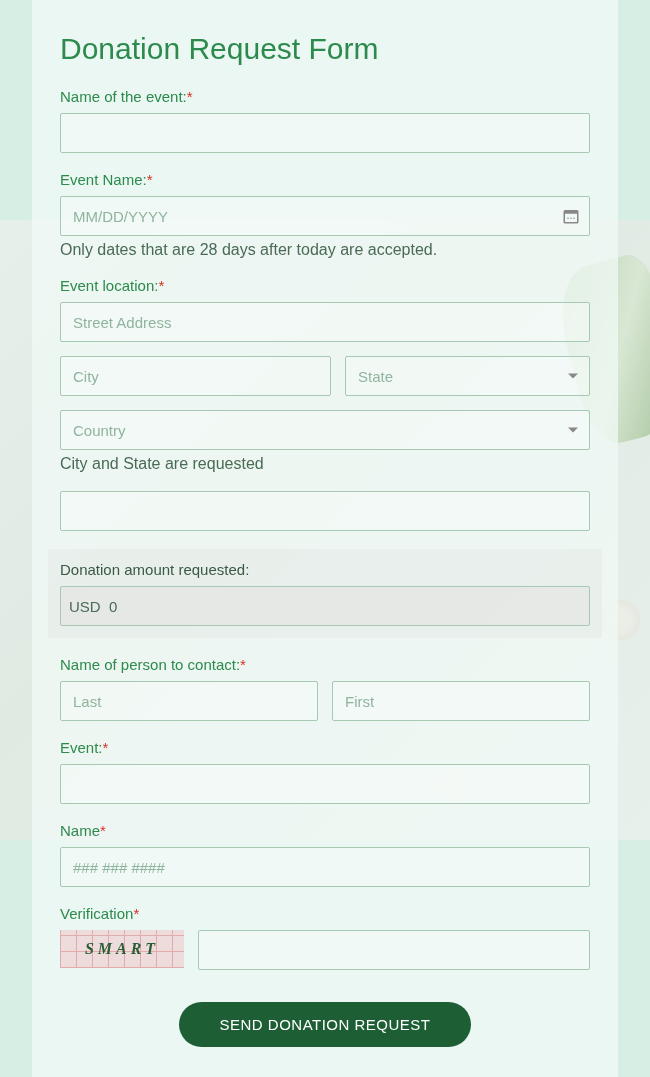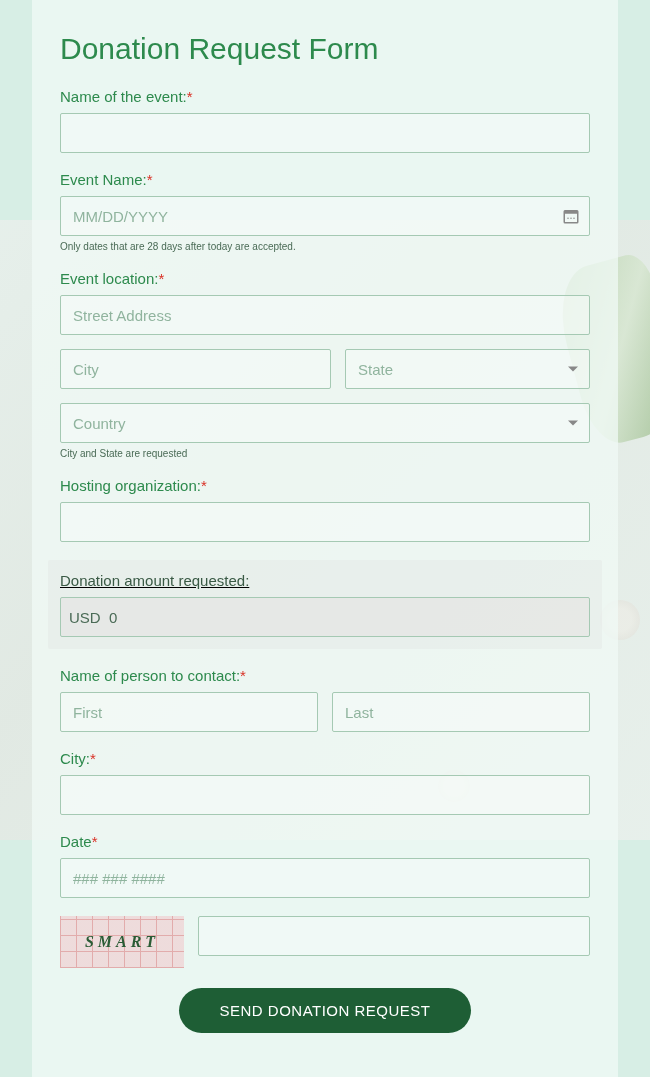--- a/index.html
+++ b/index.html
@@ -66,21 +66,21 @@
     border: 1px solid #a5c9b3;
     background: rgba(255,255,255,0.3);
     padding: 10px 12px;
     font-size: 15px;
     color: #737373;
     border-radius: 2px;
     height: 40px;
   }
   .input::placeholder { color: #7fa88f; opacity: 0.85; }
   .helper {
-    font-size: 10px;
+    font-size: 16px;
     color: #4a6b56;
     margin-top: 5px;
   }
   .row2 {
     display: flex;
     gap: 14px;
   }
   .row2 > * { flex: 1; }
   .date-wrap { position: relative; }
   .calendar-icon {
@@ -102,35 +102,34 @@
     border-left: 5px solid transparent;
     border-right: 5px solid transparent;
     border-top: 5px solid #888;
     pointer-events: none;
   }
   .amount-block {
     background: rgba(220,220,220,0.25);
     padding: 12px;
     margin: 0 -12px 18px -12px;
     border-radius: 2px;
-    text-decoration: underline;
   }
   .amount-input {
     background: rgba(230,230,228,0.7);
     color: #4a6b56;
     padding-left: 8px;
   }
   .captcha-row {
     display: flex;
     gap: 14px;
     align-items: stretch;
   }
   .captcha-img {
     width: 124px;
-    height: 52px;
+    height: 38px;
     background: linear-gradient(0deg, rgba(231,207,207,0.5) 0%, rgba(231,207,207,0.5) 100%),
                 repeating-linear-gradient(90deg, #d88 0 1px, transparent 1px 16px),
                 repeating-linear-gradient(0deg, #d88 0 1px, transparent 1px 16px),
                 #f5e8e8;
     display: flex;
     align-items: center;
     justify-content: center;
     font-family: Georgia, serif;
     font-weight: bold;
     font-size: 16px;
@@ -142,20 +141,21 @@
   .submit-wrap { text-align: center; margin-top: 20px; }
   .submit-btn {
     background: #1e5e35;
     color: #fff;
     border: none;
     border-radius: 24px;
     padding: 14px 40px;
     font-size: 15px;
     letter-spacing: 0.5px;
     cursor: pointer;
+    margin-top: 12px;
   }
   .addr-group .row2 { margin-top: 14px; }
 </style>
 </head>
 <body>
 
 <div class="bg-image"></div>
 <div class="bg-money"></div>
 <div class="bg-coin" style="right:10px; top:600px;"></div>
 <div class="bg-coin" style="right:180px; top:770px; width:32px;height:32px;"></div>
@@ -197,50 +197,50 @@
     <div class="row2">
       <div class="select-wrap">
         <input class="input" type="text" placeholder="Country" style="">
         <div class="chevron"></div>
       </div>
     </div>
     <div class="helper">City and State are requested</div>
   </div>
 
   <div class="field">
-    <label class="field-label"><span>Hosting organization:</span><span class="req">*</span></label>
     <input class="input" type="text" style="">
   </div>
 
   <div class="amount-block">
     <label class="field-label" style="color:#3a5a45">Donation amount requested:</label>
     <div style="position:relative">
       <input class="input amount-input" type="text" value="USD  0" id="amount-input" style="">
     </div>
   </div>
 
   <div class="field">
     <label class="field-label"><span>Name of person to contact:</span><span class="req">*</span></label>
     <div class="row2">
+      <input class="input" type="text" placeholder="Last" style="">
       <input class="input" type="text" placeholder="First" style="">
-      <input class="input" type="text" placeholder="Last" style="">
-    </div>
-  </div>
-
-  <div class="field">
-    <label class="field-label"><span>City:</span><span class="req">*</span></label>
+    </div>
+  </div>
+
+  <div class="field">
+    <label class="field-label"><span>Event:</span><span class="req">*</span></label>
     <input class="input" type="text" style="">
   </div>
 
   <div class="field">
-    <label class="field-label"><span>Date</span><span class="req">*</span></label>
+    <label class="field-label"><span>Name</span><span class="req">*</span></label>
     <input class="input" type="text" placeholder="### ### ####" style="">
   </div>
 
   <div class="field">
+    <label class="field-label"><span>Verification</span><span class="req">*</span></label>
     <div class="captcha-row">
       <div class="captcha-img">SMART</div>
       <input class="input" type="text" style="">
     </div>
   </div>
 
   <div class="submit-wrap">
     <button class="submit-btn">SEND DONATION REQUEST</button>
   </div>
 

